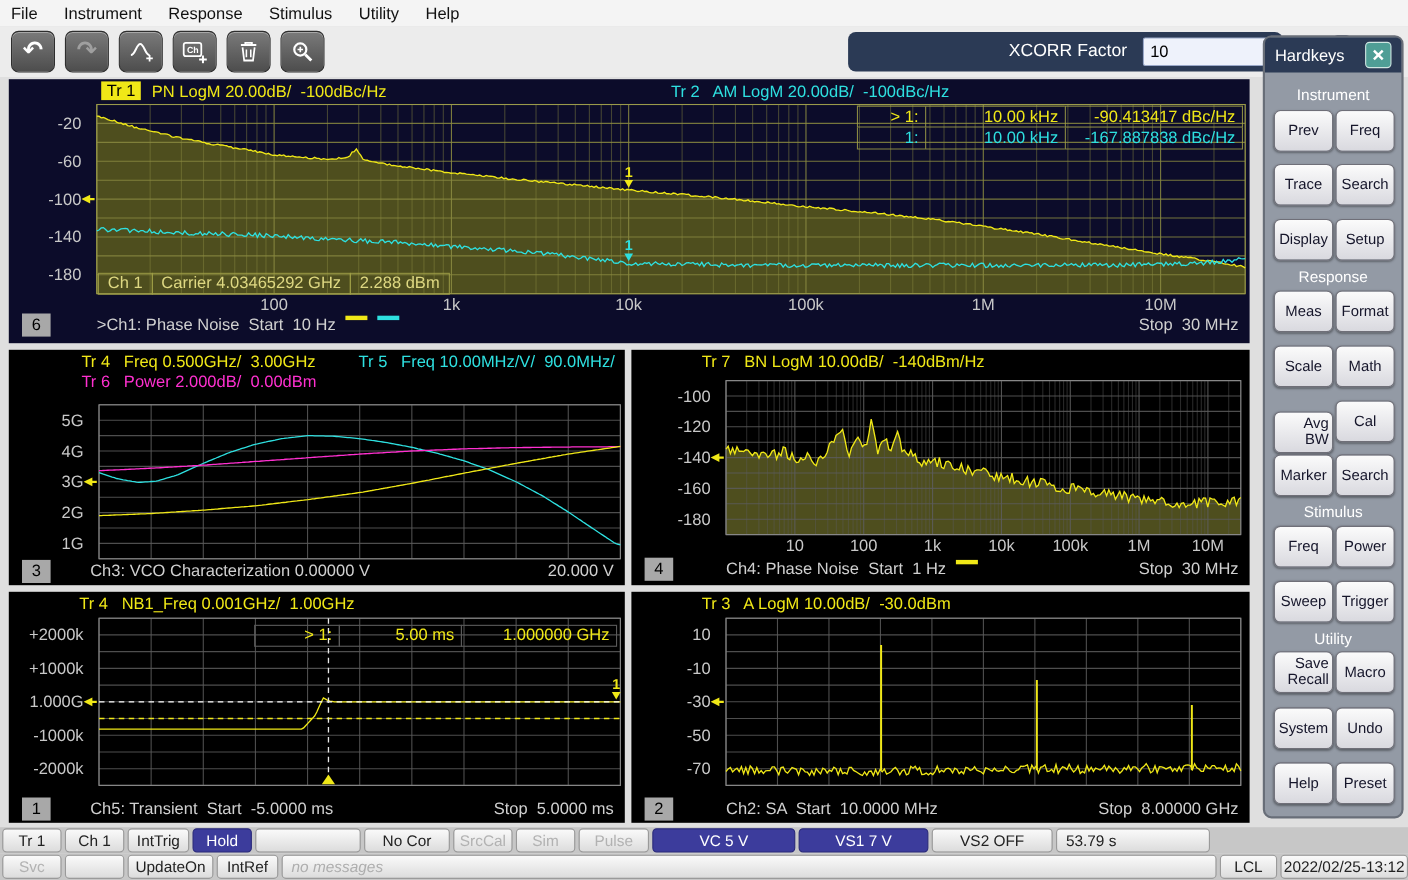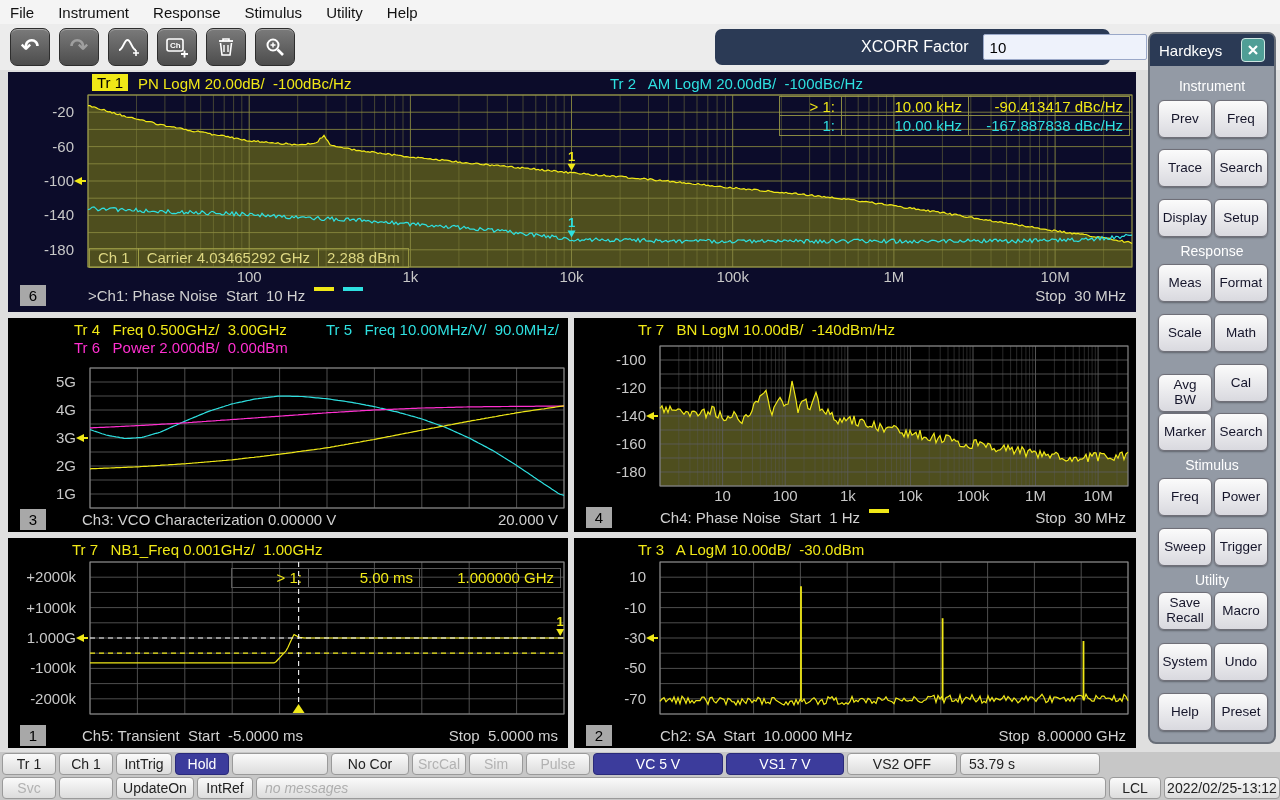--- a/index.html
+++ b/index.html
@@ -7,32 +7,32 @@
   svg{display:block}
   svg text{font-family:"Liberation Sans",sans-serif}
   
   .menubar{position:absolute;left:0;top:0;width:1280px;height:24px;background:#f4f4f4;display:flex;align-items:center;gap:24px;padding-left:10px;box-sizing:border-box;font-size:15px;color:#111}
   .menuitem{cursor:default;white-space:pre}
   
   .toolbar{position:absolute;left:0;top:24px;width:1280px;height:46px;background:#ececec}
   .tbtn{position:absolute;top:4px;width:38px;height:36px;border-radius:7px;background:linear-gradient(#7a7a7a,#4d4d4d);border:1px solid #2e2e2e;box-shadow:inset 0 1px 0 rgba(255,255,255,.35);display:flex;align-items:center;justify-content:center;color:#fff}
   .tbtn .uarrow{font-family:"DejaVu Sans",sans-serif;font-size:22px;font-weight:bold;line-height:1}
   .tbtn.dis .uarrow{color:#9f9f9f}
-  .xcorr{position:absolute;left:715px;top:5px;width:395px;height:36px;background:#2b3a55;border-radius:7px;display:flex;align-items:center;box-sizing:border-box;padding:0 6px}
+  .xcorr{position:absolute;left:771px;top:5px;width:395px;height:36px;background:#2b3a55;border-radius:7px;display:flex;align-items:center;box-sizing:border-box;padding:0 6px}
   .xcorr-label{margin-left:140px;color:#fff;font-size:16px;white-space:pre}
   .xcorr-input{margin-left:14px;width:150px;height:24px;background:#eef2fb;border:1px solid #9aa8c8;border-radius:2px;font-size:15px;padding:0 6px;font-family:"Liberation Sans",sans-serif}
   .keypad-btn{margin-left:8px;width:30px;height:28px;background:linear-gradient(#7a8aa8,#4a5a7a);border:1px solid #33405c;border-radius:5px;display:flex;align-items:center;justify-content:center}
   .keypad-grid{display:grid;grid-template-columns:repeat(3,4px);grid-template-rows:repeat(4,3.5px);gap:2px}
   .keypad-grid span{width:4px;height:3.5px;background:#e8ecf4;border-radius:1px}
   
   .hardkeys{position:absolute;left:1148px;top:32px;width:128px;height:712px;background:#939aa5;border:2px solid #686e78;border-radius:8px;box-sizing:border-box}
   .hk-title{height:32px;background:#2b3a55;border-radius:5px 5px 0 0;color:#fff;display:flex;align-items:center;padding:0 9px;font-size:15px}
   .hk-close{margin-left:auto;width:22px;height:22px;background:#4f9e96;border:1px solid #cfe6e2;border-radius:4px;display:flex;align-items:center;justify-content:center}
   .hk-sec{position:absolute;left:0;width:100%;text-align:center;color:#fff;font-size:14px}
-  .hk-btn{position:absolute;width:54px;height:38px;border-radius:6px;background:linear-gradient(#fbfbfb,#d9d9df);border:1px solid #6f6f78;box-shadow:0 1px 2px rgba(0,0,0,.35);color:#15152a;font-size:13.5px;line-height:1.1;display:flex;align-items:center;justify-content:center;text-align:center;padding:3px;box-sizing:border-box}
+  .hk-btn{position:absolute;width:54px;height:38px;border-radius:6px;background:linear-gradient(#fbfbfb,#d9d9df);border:1px solid #6f6f78;box-shadow:0 1px 2px rgba(0,0,0,.35);color:#15152a;font-size:13.5px;line-height:1.1;display:flex;align-items:center;justify-content:center;text-align:right;padding:3px;box-sizing:border-box}
   .hk-c1{left:8px}.hk-c2{left:64px}
   
   .panel{position:absolute;background:#000;overflow:hidden}
   #p6{background:#0c0c2a}
   .phead{position:absolute;left:0;top:0;width:100%;height:22px;font-size:15px}
   .phead .t{position:absolute;top:3px;white-space:pre}
   .chip{position:absolute;top:2px;background:#f0e817;color:#000;padding:0 5px;font-size:15px}
   .yel{color:#f0e817}.cyn{color:#2ee0e0}.mag{color:#ff30d0}
   .psvg{position:absolute;left:0}
   .pfoot{position:absolute;left:0;width:100%;height:26px;font-size:15px;color:#d0d0d0}
@@ -407,21 +407,21 @@
       <span class="fl" style="left:86px">
         <span>Ch4: Phase Noise  Start  1 Hz</span>
         <span class="dash" style="background:#f0e817"></span>
       </span>
       <span class="fr">Stop  30 MHz</span>
     </div>
   </div>
 
   <div class="panel" id="p1" style="left:8px;top:538px;width:560px;height:210px">
     <div class="phead">
-      <span class="t yel" style="left:64px">Tr 7   NB1_Freq 0.001GHz/  1.00GHz</span>
+      <span class="t yel" style="left:64px">Tr 4   NB1_Freq 0.001GHz/  1.00GHz</span>
     </div>
     <svg class="psvg" style="top:22px" width="560" height="166" viewBox="0 0 560 166">
         <line x1="82.0" y1="2" x2="82.0" y2="154" stroke="#5c5c5c" stroke-opacity="0.85" stroke-width="1"></line>
         <line x1="129.4" y1="2" x2="129.4" y2="154" stroke="#5c5c5c" stroke-opacity="0.85" stroke-width="1"></line>
         <line x1="176.8" y1="2" x2="176.8" y2="154" stroke="#5c5c5c" stroke-opacity="0.85" stroke-width="1"></line>
         <line x1="224.2" y1="2" x2="224.2" y2="154" stroke="#5c5c5c" stroke-opacity="0.85" stroke-width="1"></line>
         <line x1="271.6" y1="2" x2="271.6" y2="154" stroke="#5c5c5c" stroke-opacity="0.85" stroke-width="1"></line>
         <line x1="319.0" y1="2" x2="319.0" y2="154" stroke="#5c5c5c" stroke-opacity="0.85" stroke-width="1"></line>
         <line x1="366.4" y1="2" x2="366.4" y2="154" stroke="#5c5c5c" stroke-opacity="0.85" stroke-width="1"></line>
         <line x1="413.8" y1="2" x2="413.8" y2="154" stroke="#5c5c5c" stroke-opacity="0.85" stroke-width="1"></line>

